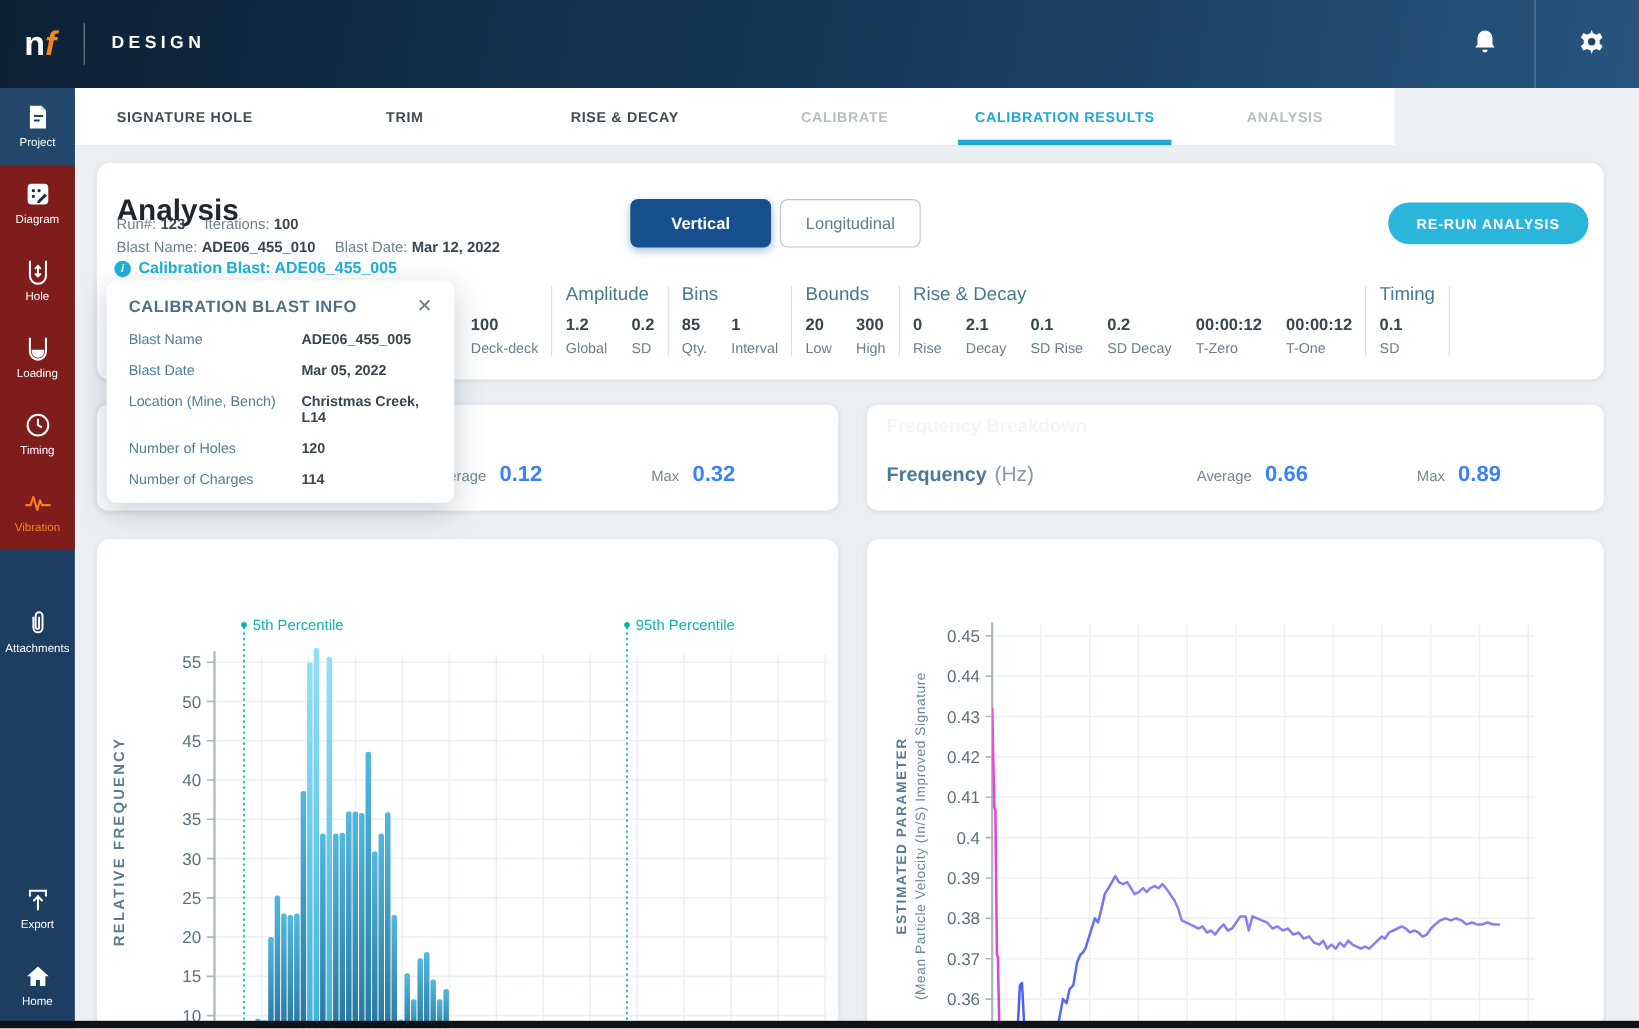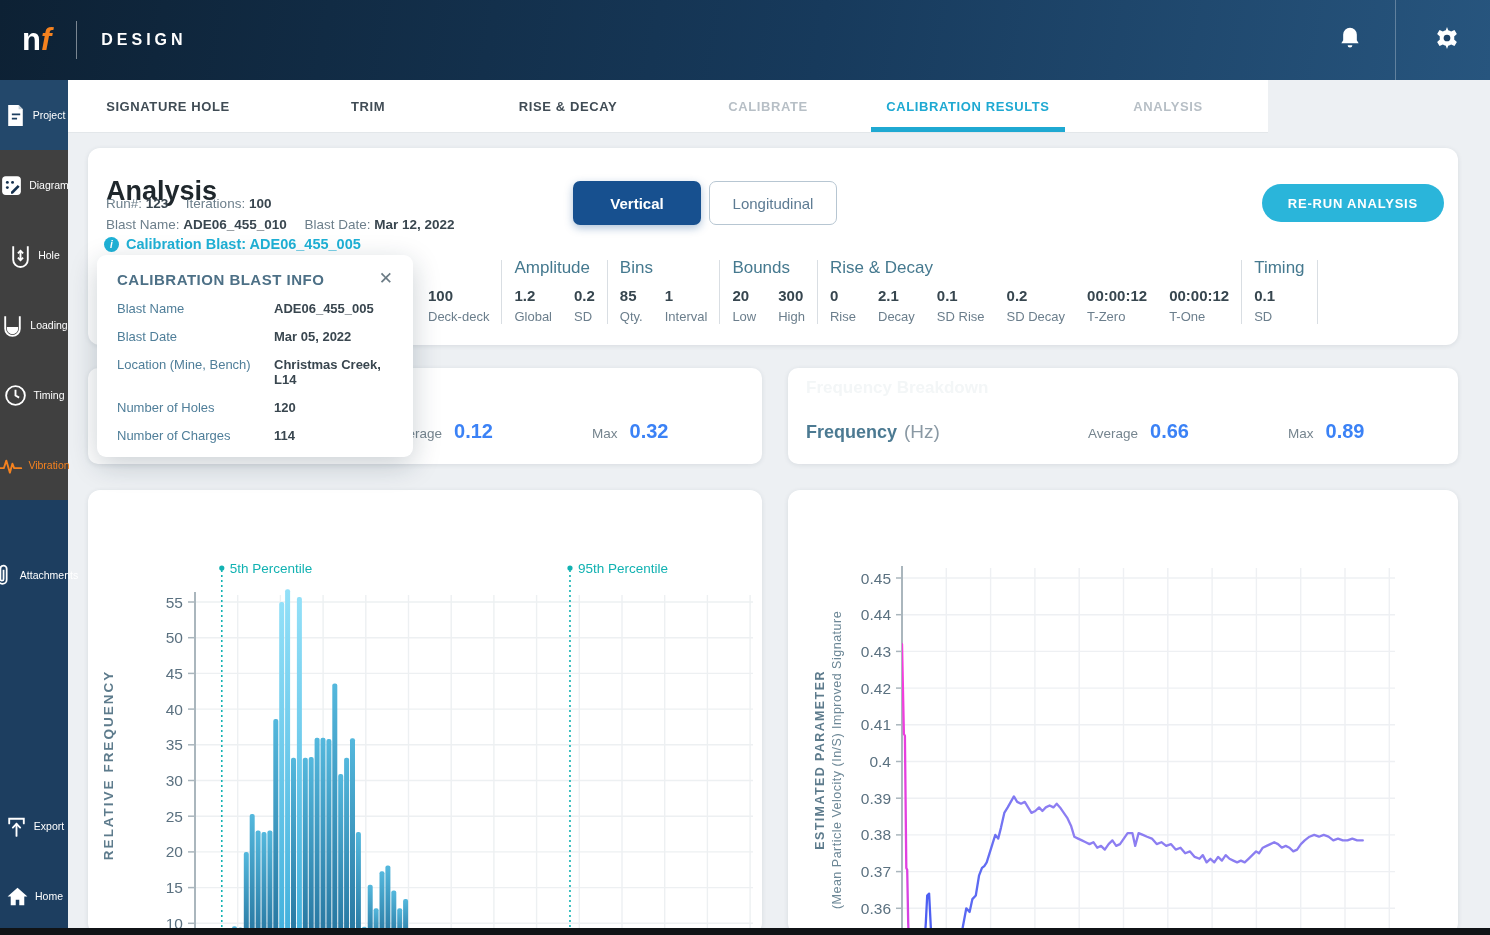--- a/index.html
+++ b/index.html
@@ -14,25 +14,25 @@
   .topbar-divider{width:1px;height:38px;background:rgba(255,255,255,.45);margin:0 24px 0 26px;}
   .app-name{font-size:16px;letter-spacing:4px;font-weight:700;}
   .topbar-right{margin-left:auto;display:flex;align-items:center;height:100%;}
   .icon-btn{width:58px;height:58px;display:flex;align-items:center;justify-content:center;cursor:pointer;}
   .icon-btn svg{width:26px;height:26px;}
   .topbar-sep{width:1px;height:100%;background:rgba(255,255,255,.28);margin:0 8px 0 16px;}
   .gear-zone{width:86px;display:flex;justify-content:center;}
 
   
   .sidebar{position:absolute;left:0;top:80px;width:68px;height:855px;background:#1d3e60;z-index:9;}
-  .side-item{height:70px;display:flex;align-items:center;justify-content:center;gap:5px;color:#fff;cursor:pointer;}
+  .side-item{height:70px;display:flex;flex-direction:column;align-items:center;justify-content:center;gap:5px;color:#fff;cursor:pointer;}
   .side-item .lbl{font-size:10.5px;}
   .side-item svg{width:25px;height:25px;display:block;}
   .side-item.item-project{background:#23486b;}
-  .side-group{background:#404040;}
+  .side-group{background:#7f1d1d;}
   .side-item.active{color:#f5821f;}
   .side-item.item-attachments{margin-top:40px;}
   .side-bottom{position:absolute;bottom:4px;left:0;width:100%;}
 
   
   .tabbar{position:absolute;left:68px;top:80px;width:1200px;height:52px;background:#fff;
     border-bottom:1px solid #e3e7ea;display:flex;z-index:8;}
   .tab{flex:1;display:flex;align-items:center;justify-content:center;font-size:13px;font-weight:700;
     letter-spacing:.6px;color:#404c55;cursor:pointer;position:relative;}
   .tab.disabled{color:#b7bfc6;}

